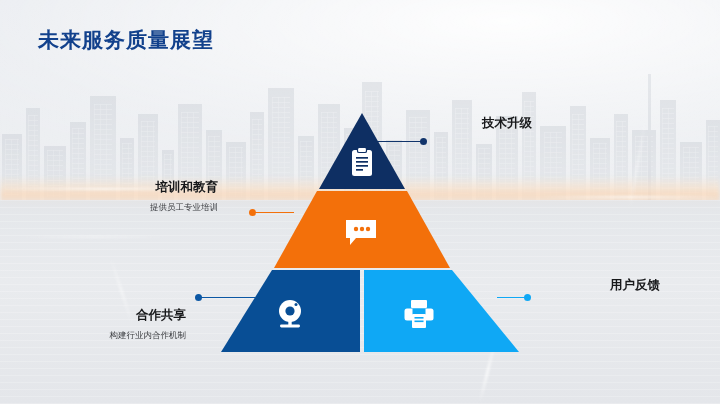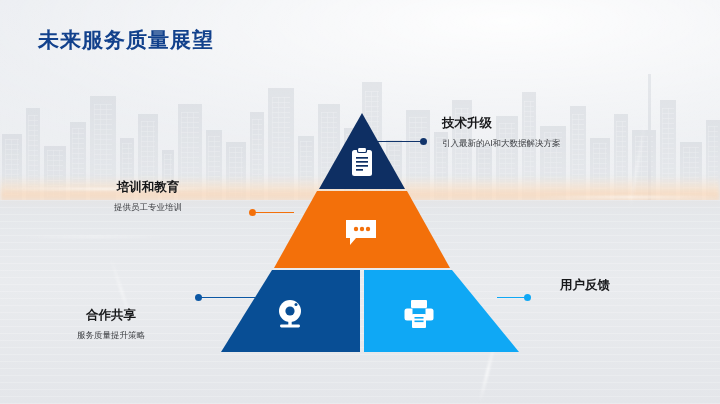--- a/index.html
+++ b/index.html
@@ -176,22 +176,22 @@
     white-space: nowrap;
     line-height: 1.2;
   }
   .callout .desc {
     margin-top: 6px;
     font-size: 8.5px;
     color: #3a3c40;
     line-height: 1.5;
   }
   .callout.right .head,
-  .callout.right .desc { text-align: left; }
-  .callout.left { text-align: center; font-family: Liberation Serif, serif; }
+  .callout.right .desc { text-align: center; }
+  .callout.left { text-align: right; font-family: Liberation Serif, serif; }
 
   .c-tech  { left: 442px; top: 116px; width: 130px; }
   .c-train { left: 78px;  top: 180px; width: 140px; }
   .c-coop  { left: 36px;  top: 272px; width: 150px; margin-top: 36px; }
   .c-feed  { left: 560px; top: 278px; width: 150px; }
 </style>
 </head>
 <body>
 
 <div class="slide">
@@ -308,30 +308,29 @@
         <rect x="9.5" y="9.5" width="13" height="12" fill="#0fa8f5"></rect>
         <rect x="9" y="15" width="14" height="14" rx="1" fill="#ffffff"></rect>
         <rect x="11.5" y="18" width="9" height="1.6" fill="#0fa8f5"></rect>
         <rect x="11.5" y="21.5" width="9" height="1.6" fill="#0fa8f5"></rect>
       </svg>
     </span>
   </div>
 
   <div class="callout right c-tech">
     <div class="head">技术升级</div>
-    <div class="desc">引入最新的AI和大数据解决方案</div>
   </div>
 
   <div class="callout left c-train">
     <div class="head">培训和教育</div>
     <div class="desc">提供员工专业培训</div>
   </div>
 
   <div class="callout left c-coop">
     <div class="head">合作共享</div>
-    <div class="desc">服务质量提升策略</div>
+    <div class="desc">构建行业内合作机制</div>
   </div>
 
   <div class="callout right c-feed">
     <div class="head">用户反馈</div>
   </div>
 
 </div>
 
 </body></html>

